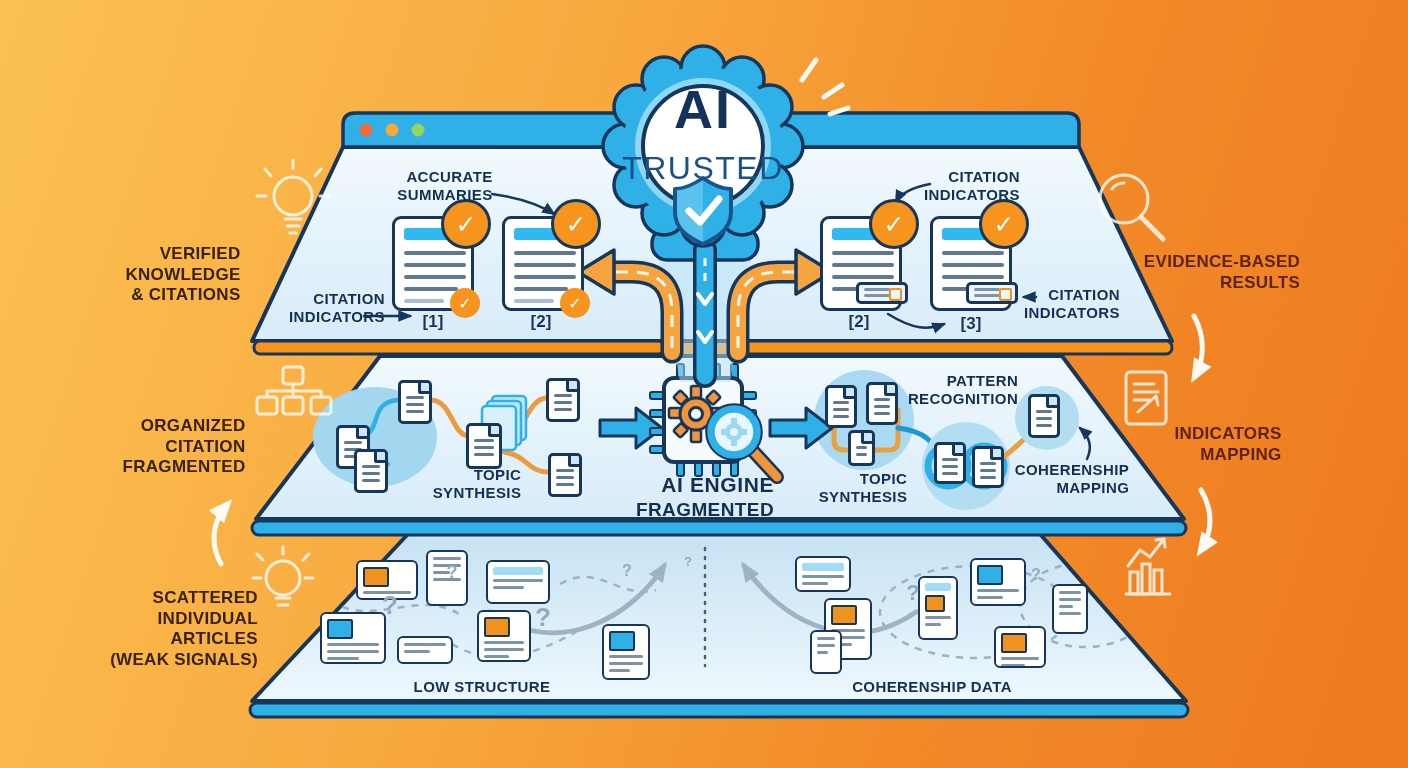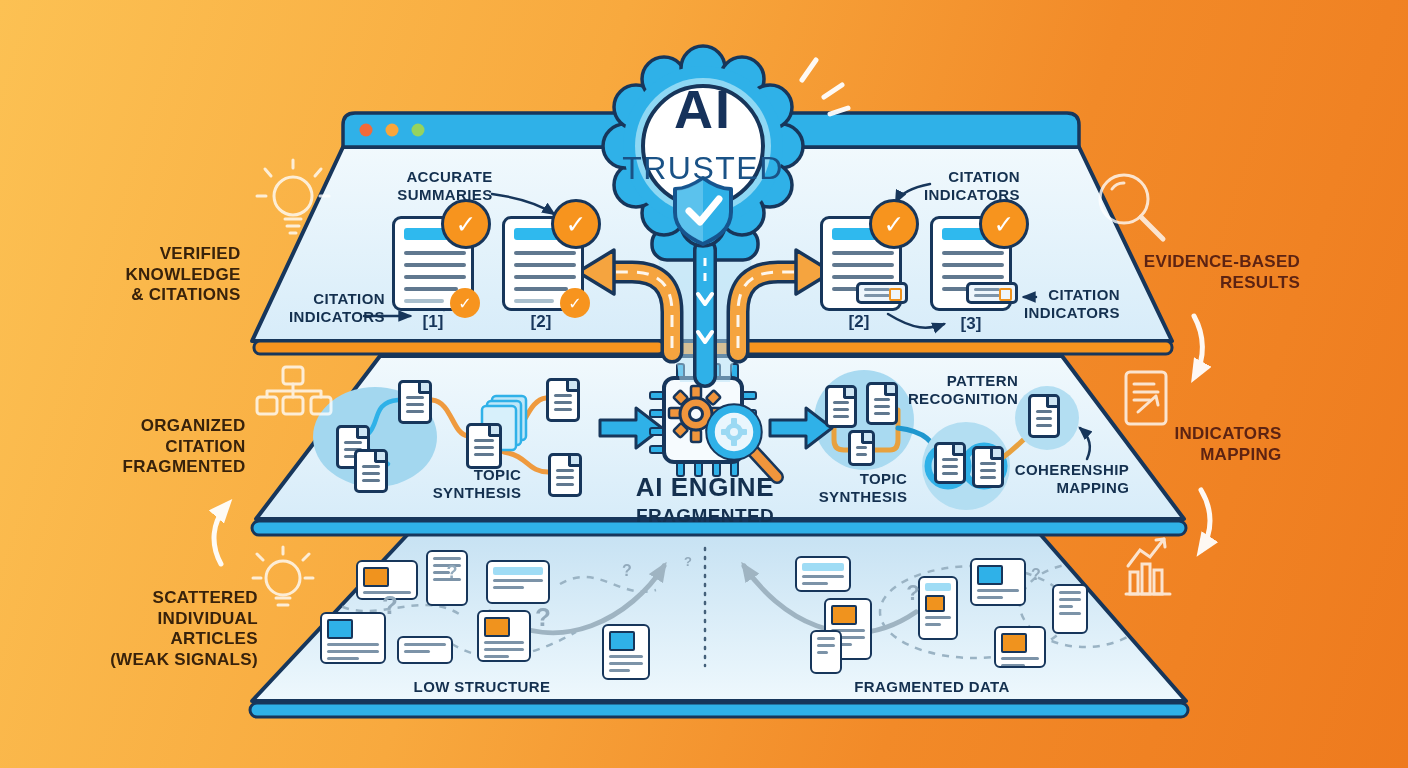--- a/index.html
+++ b/index.html
@@ -7,21 +7,21 @@
          background:linear-gradient(108deg,#fcc153 0%,#f8a93e 38%,#f28a28 68%,#ee7a1e 100%);
          font-family:"Liberation Sans","DejaVu Sans",sans-serif;}
   #base{position:absolute;left:0;top:0;z-index:1;}
   
   .lbl{position:absolute;z-index:4;transform:translateX(-50%);text-align:right;
        font-weight:bold;color:#14304f;line-height:1.22;white-space:nowrap;}
   .lbl span{display:block;}
   .side{font-size:17px;letter-spacing:.3px;color:#38220b;}
   .side.maroon{color:#5d2312;}
   .ann{font-size:15px;letter-spacing:.4px;}
-  .eng span:first-child{font-size:26px;letter-spacing:.6px;}
+  .eng span:first-child{font-size:21px;letter-spacing:.6px;}
   .eng span:last-child{font-size:19px;letter-spacing:.4px;}
   .ref{position:absolute;z-index:4;transform:translateX(-50%);font-weight:bold;
        font-size:17px;color:#17365b;}
   .badge-ai{position:absolute;z-index:6;transform:translateX(-50%);font-weight:bold;
        font-size:54px;letter-spacing:2px;color:#16325b;}
   .badge-tr{position:absolute;z-index:6;transform:translateX(-50%);font-weight:normal;
        font-size:32px;letter-spacing:1.5px;color:#1a5286;}
   
   .doc{position:absolute;z-index:3;width:82px;height:95px;background:#fff;
        border:3.5px solid #17365b;border-radius:9px;box-sizing:border-box;}
@@ -558,16 +558,16 @@
 <div class="q" style="left:543px;top:602px;font-size:26px">?</div>
 <div class="q" style="left:627px;top:562px;font-size:16px">?</div>
 <div class="q" style="left:688px;top:554px;font-size:13px">?</div>
 <div class="q" style="left:913px;top:580px;font-size:22px">?</div>
 <div class="q" style="left:1036px;top:566px;font-size:16px">?</div>
 
 <div class="lbl ann" style="left:482px;top:678px">
   <span>LOW STRUCTURE</span>
 </div>
 <div class="lbl ann" style="left:932px;top:678px">
-  <span>FRAGMENTED DATA</span>
+  <span>COHERENSHIP DATA</span>
 </div>
 
 </div>
 
 </body></html>

